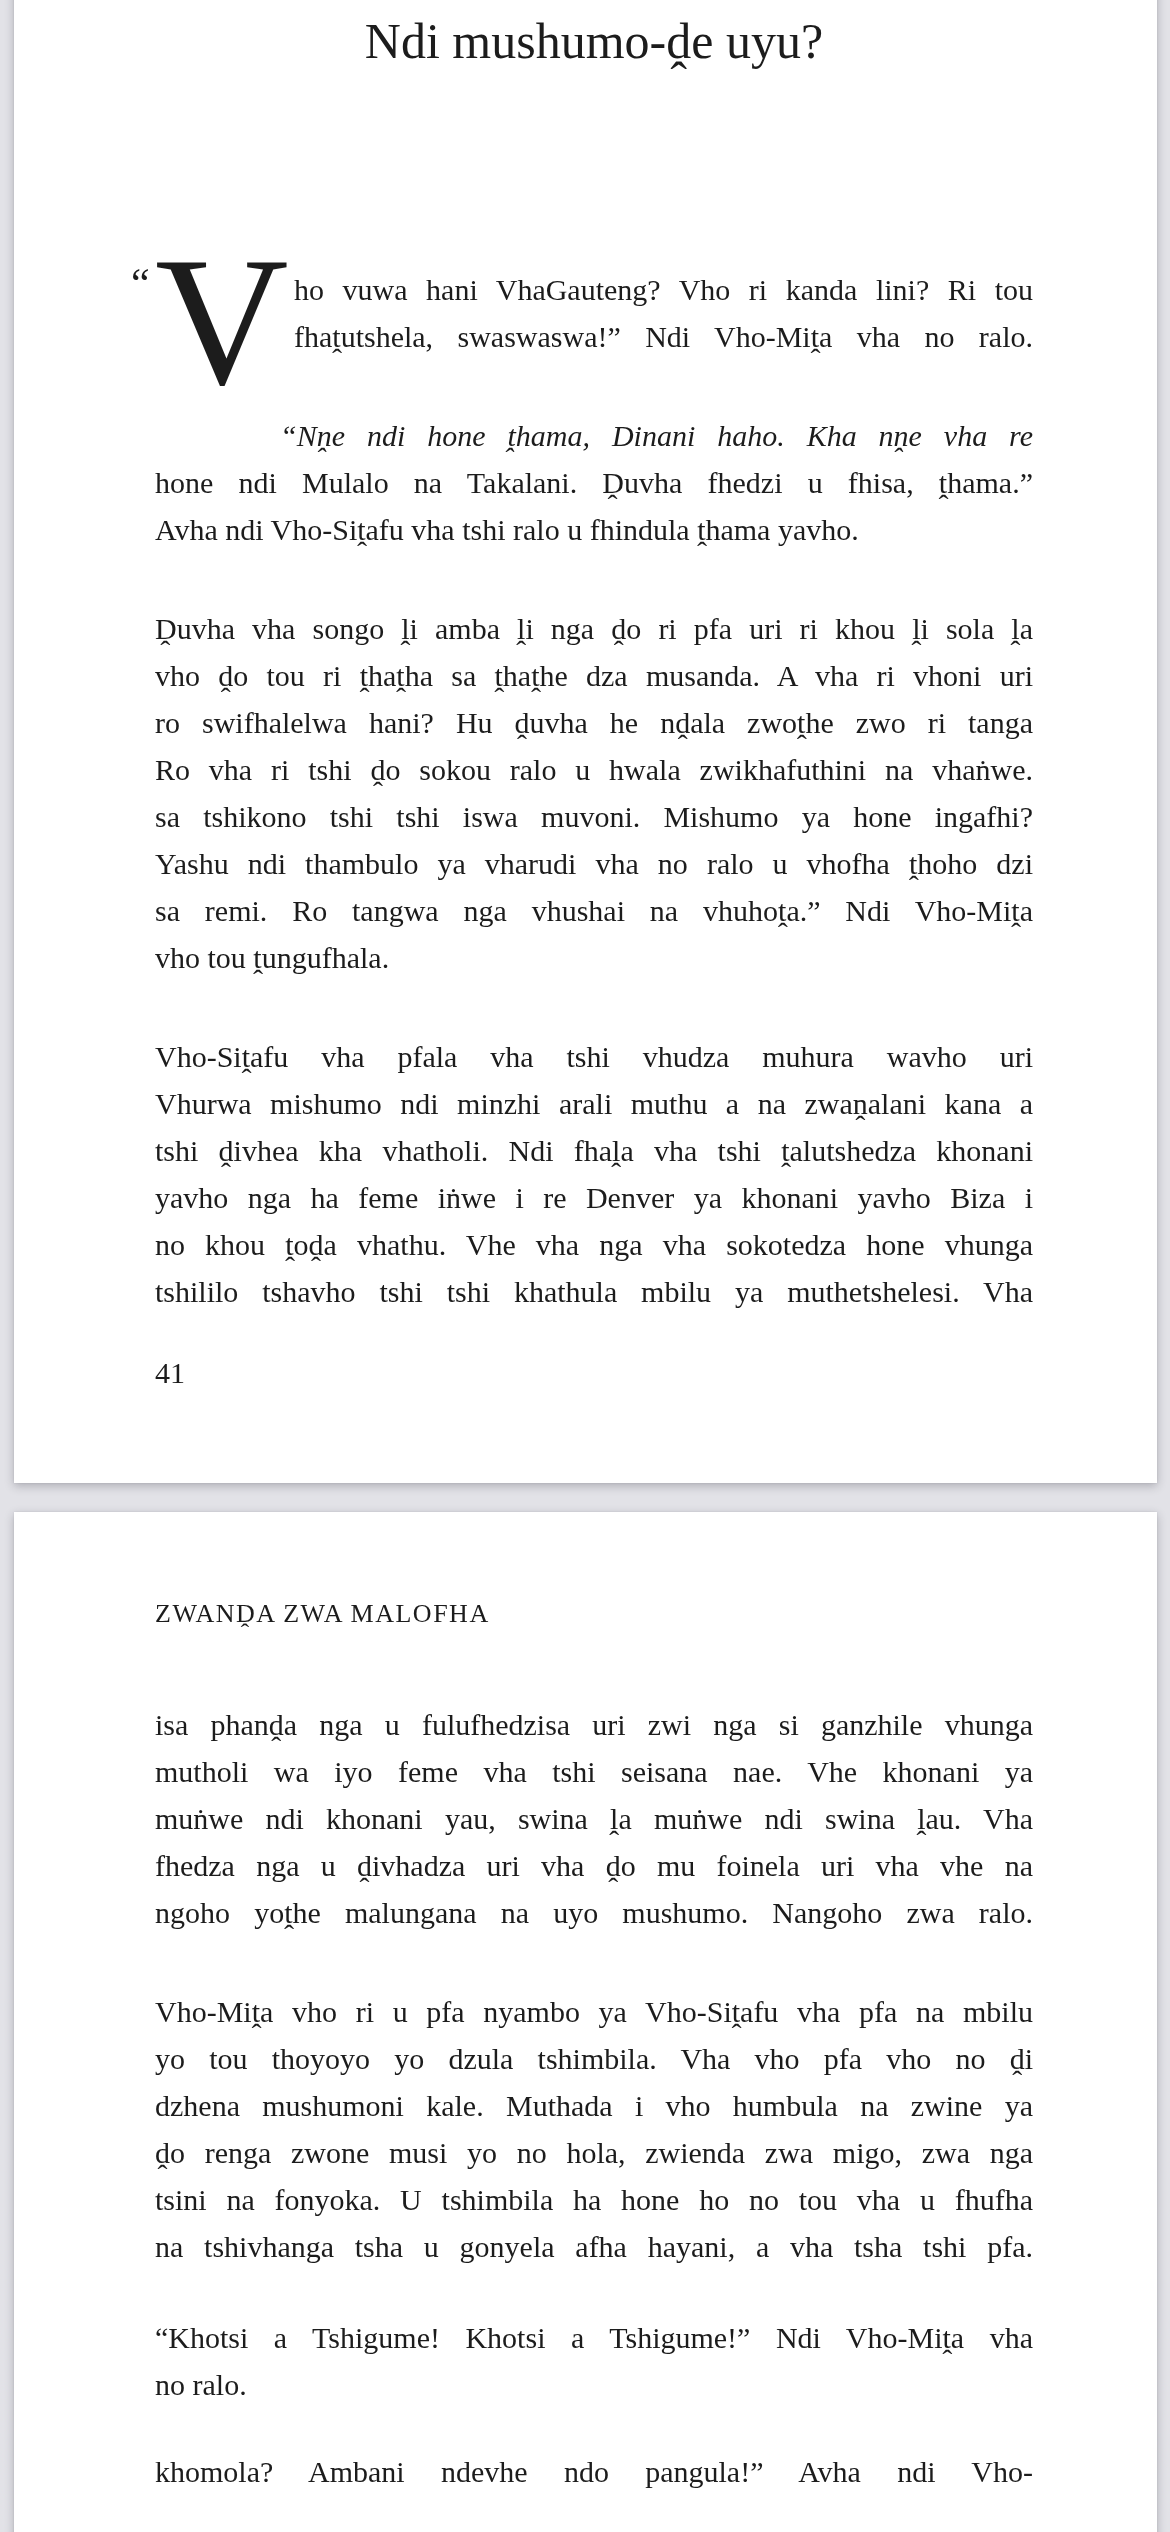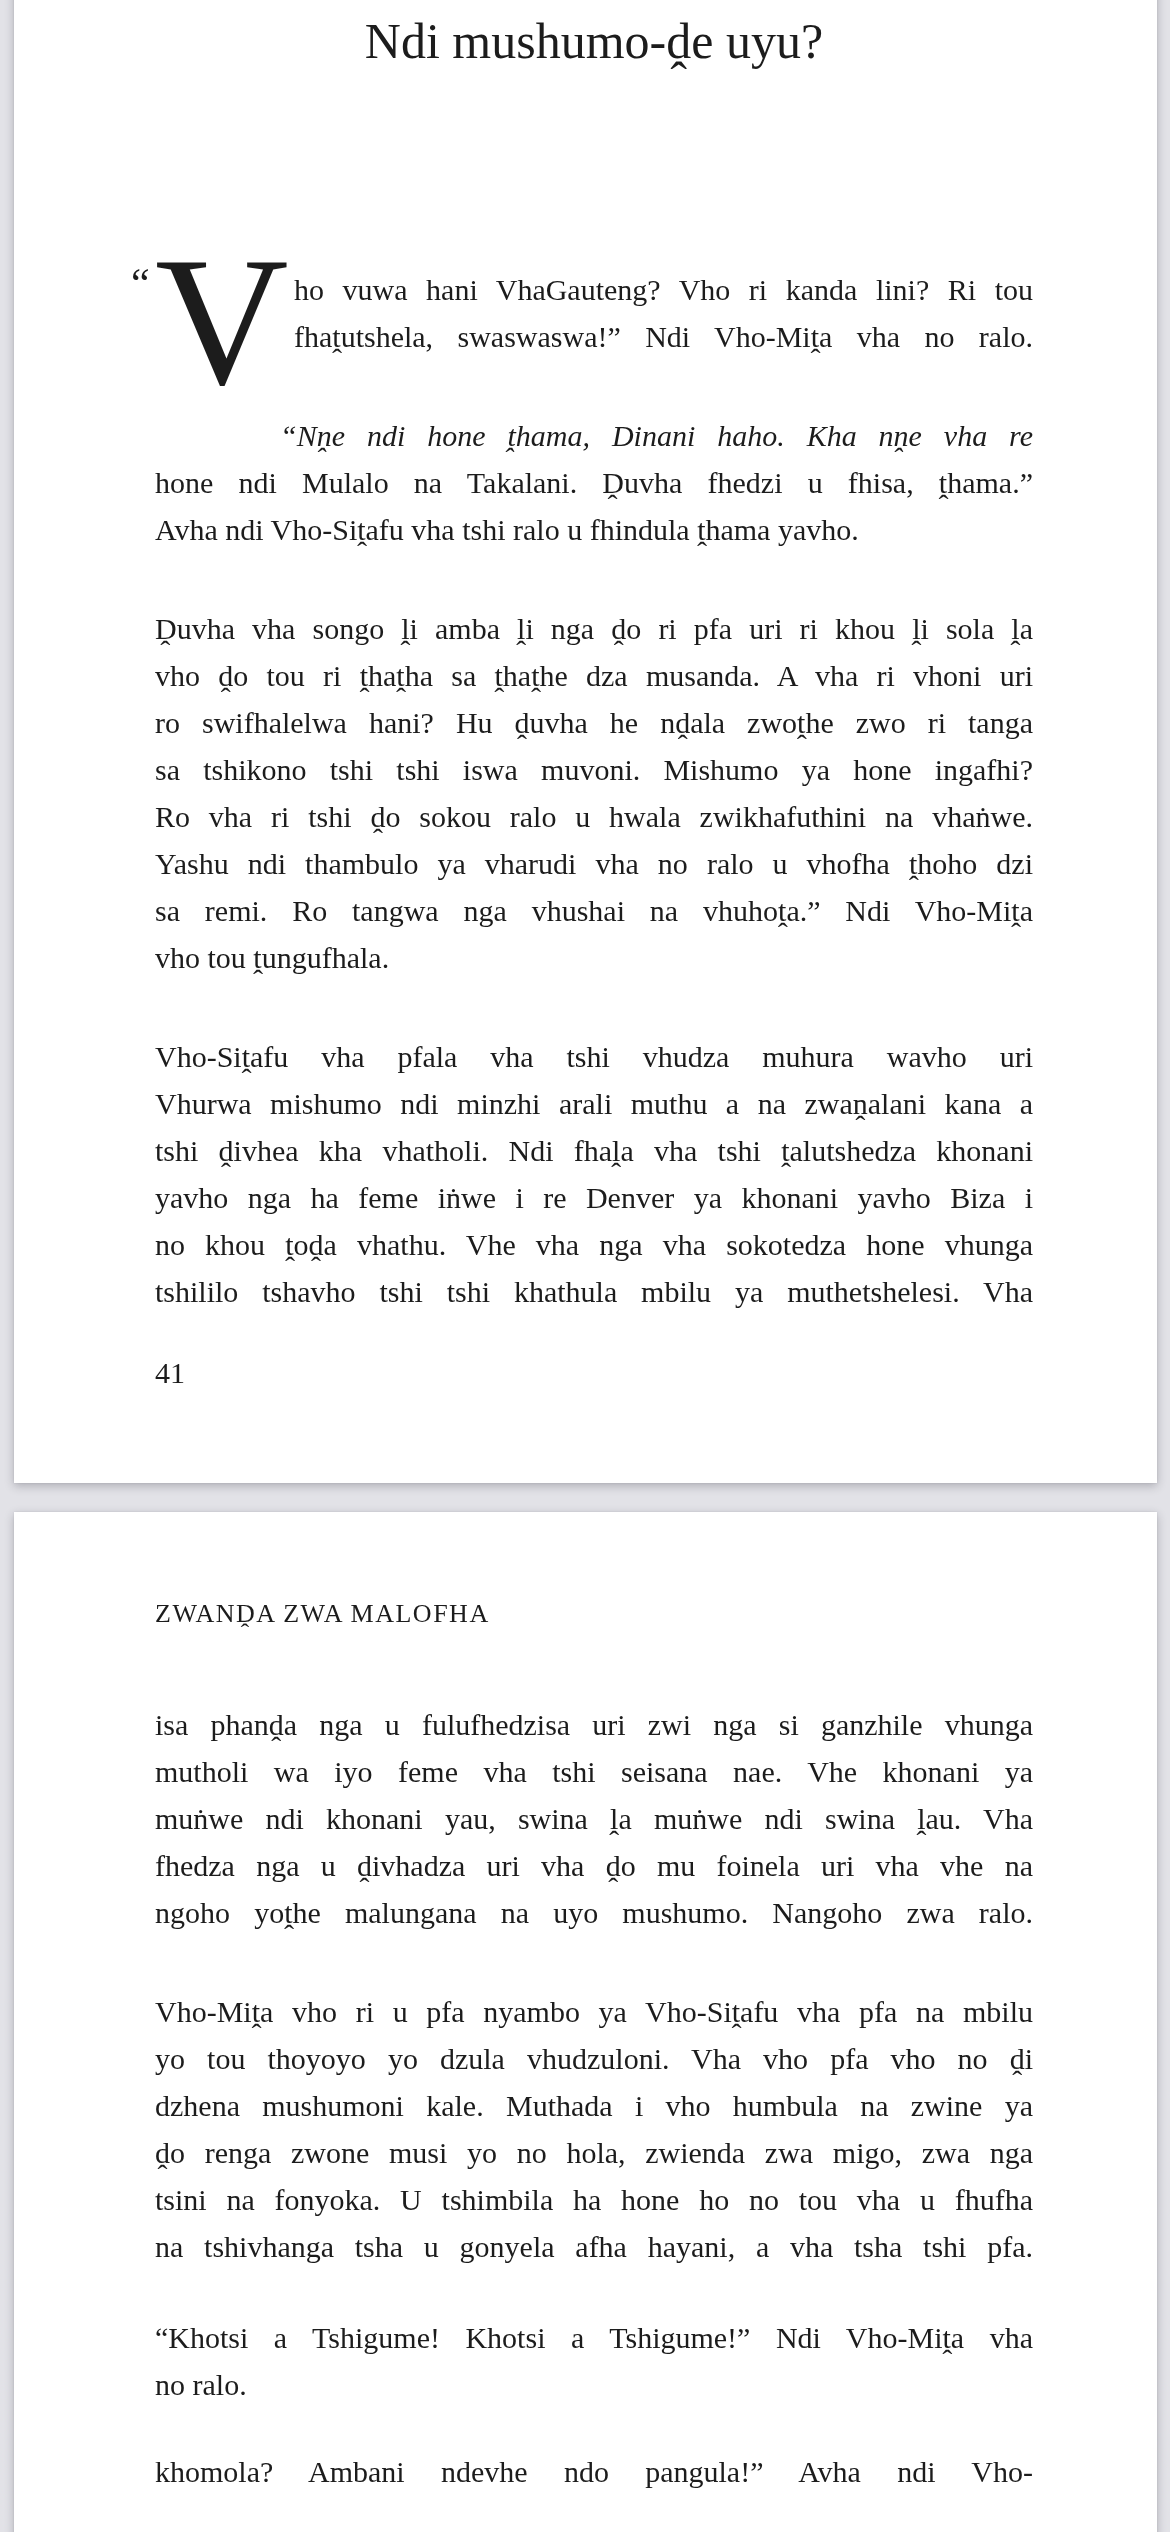--- a/index.html
+++ b/index.html
@@ -123,22 +123,22 @@
             <div class="tline">hone ndi Mulalo na Takalani. Ḓuvha fhedzi u fhisa, ṱhama.”</div>
             <div class="tline last">Avha ndi Vho-Siṱafu vha tshi ralo u fhindula ṱhama yavho.</div>
           </div>
       </div>
 
       <div class="paragraph">
         <div>
             <div class="tline">Ḓuvha vha songo ḽi amba ḽi nga ḓo ri pfa uri ri khou ḽi sola ḽa</div>
             <div class="tline">vho ḓo tou ri ṱhaṱha sa ṱhaṱhe dza musanda. A vha ri vhoni uri</div>
             <div class="tline">ro swifhalelwa hani? Hu ḓuvha he nḓala zwoṱhe zwo ri tanga</div>
+            <div class="tline">Ro vha ri tshi ḓo sokou ralo u hwala zwikhafuthini na vhaṅwe.</div>
             <div class="tline">sa tshikono tshi tshi iswa muvoni. Mishumo ya hone ingafhi?</div>
-            <div class="tline">Ro vha ri tshi ḓo sokou ralo u hwala zwikhafuthini na vhaṅwe.</div>
             <div class="tline">Yashu ndi thambulo ya vharudi vha no ralo u vhofha ṱhoho dzi</div>
             <div class="tline">sa remi. Ro tangwa nga vhushai na vhuhoṱa.” Ndi Vho-Miṱa</div>
             <div class="tline last">vho tou ṱungufhala.</div>
           </div>
       </div>
 
       <div class="paragraph">
         <div>
             <div class="tline">Vho-Siṱafu vha pfala vha tshi vhudza muhura wavho uri</div>
             <div class="tline">Vhurwa mishumo ndi minzhi arali muthu a na zwaṋalani kana a</div>
@@ -163,21 +163,21 @@
             <div class="tline">mutholi wa iyo feme vha tshi seisana nae. Vhe khonani ya</div>
             <div class="tline">muṅwe ndi khonani yau, swina ḽa muṅwe ndi swina ḽau. Vha</div>
             <div class="tline">fhedza nga u ḓivhadza uri vha ḓo mu foinela uri vha vhe na</div>
             <div class="tline">ngoho yoṱhe malungana na uyo mushumo. Nangoho zwa ralo.</div>
           </div>
       </div>
 
       <div class="paragraph">
         <div>
             <div class="tline">Vho-Miṱa vho ri u pfa nyambo ya Vho-Siṱafu vha pfa na mbilu</div>
-            <div class="tline">yo tou thoyoyo yo dzula vhudzuloni. Vha vho pfa vho no ḓi</div>
+            <div class="tline">yo tou thoyoyo yo dzula tshimbila. Vha vho pfa vho no ḓi</div>
             <div class="tline">dzhena mushumoni kale. Muthada i vho humbula na zwine ya</div>
             <div class="tline">ḓo renga zwone musi yo no hola, zwienda zwa migo, zwa nga</div>
             <div class="tline">tsini na fonyoka. U tshimbila ha hone ho no tou vha u fhufha</div>
             <div class="tline">na tshivhanga tsha u gonyela afha hayani, a vha tsha tshi pfa.</div>
           </div>
       </div>
 
       <div class="paragraph p3">
         <div>
             <div class="tline">“Khotsi a Tshigume! Khotsi a Tshigume!” Ndi Vho-Miṱa vha</div>

